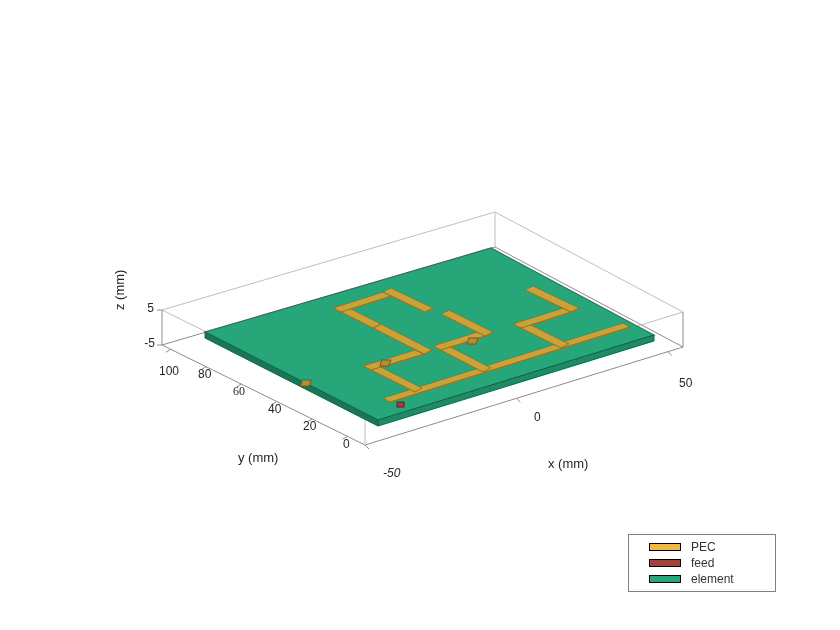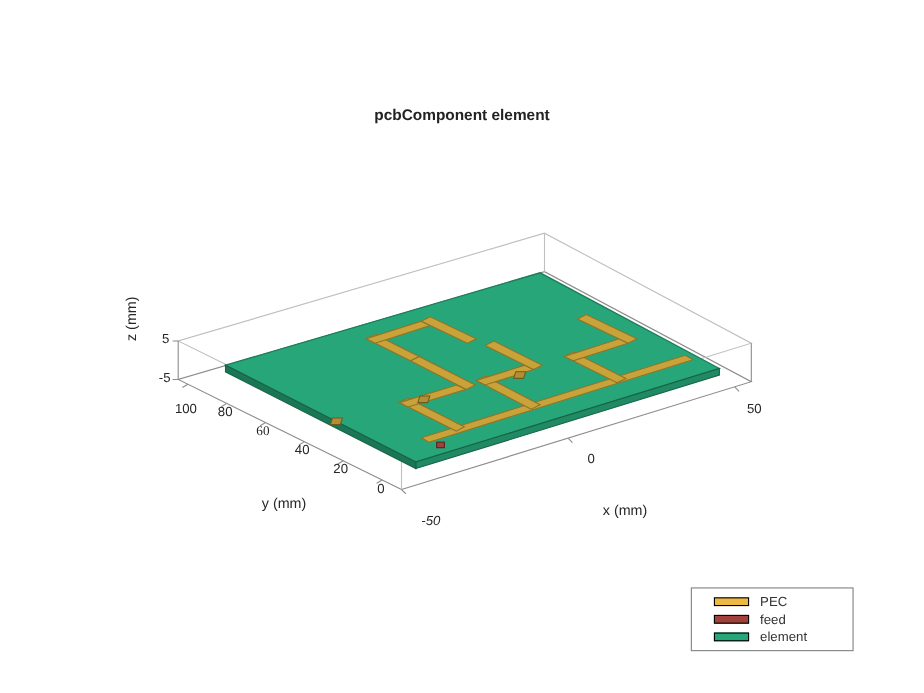--- a/index.html
+++ b/index.html
@@ -67,21 +67,20 @@
     margin-right: 10px;
     border: 1px solid #000000;
     box-sizing: border-box;
   }
 </style>
 </head>
 <body>
 
 <div class="figure">
 
-  <div class="title">pcbComponent element</div>
 
   <div class="plot3d">
     <svg width="620" height="360" viewBox="0 0 620 360">
 
       <g stroke="#8c8c8c" stroke-width="1" fill="none">
 
         <polyline points="250,335 568,237 380,137 47,235 250,335"></polyline>
 
         <polyline points="250,300 568,202 380,102 47,200 250,300" stroke="#bfbfbf"></polyline>
 
@@ -150,21 +149,21 @@
   <div class="tick" style="left:159px; top:364px;">100</div>
   <div class="tick" style="left:198px; top:367px;">80</div>
   <div class="tick" style="left:233px; top:384px;font-family:Liberation Serif, serif;">60</div>
   <div class="tick" style="left:268px; top:402px;">40</div>
   <div class="tick" style="left:303px; top:419px;text-align:center;">20</div>
   <div class="tick" style="left:343px; top:437px;">0</div>
   <div class="axis-label" style="left:238px; top:450px;">y (mm)</div>
 
   <div class="tick" style="left:383px; top:466px;font-style:italic;">-50</div>
   <div class="tick" style="left:534px; top:410px;">0</div>
-  <div class="tick" style="left:679px; top:364px;">50</div>
+  <div class="tick" style="left:679px; top:376px;">50</div>
   <div class="axis-label" style="left:548px; top:456px;">x (mm)</div>
 
   <div class="legend">
     <div class="legend-row">
       <span class="swatch" style="background:#eeb942;"></span>
       <span>PEC</span>
     </div>
     <div class="legend-row">
       <span class="swatch" style="background:#a0413a;"></span>
       <span>feed</span>

